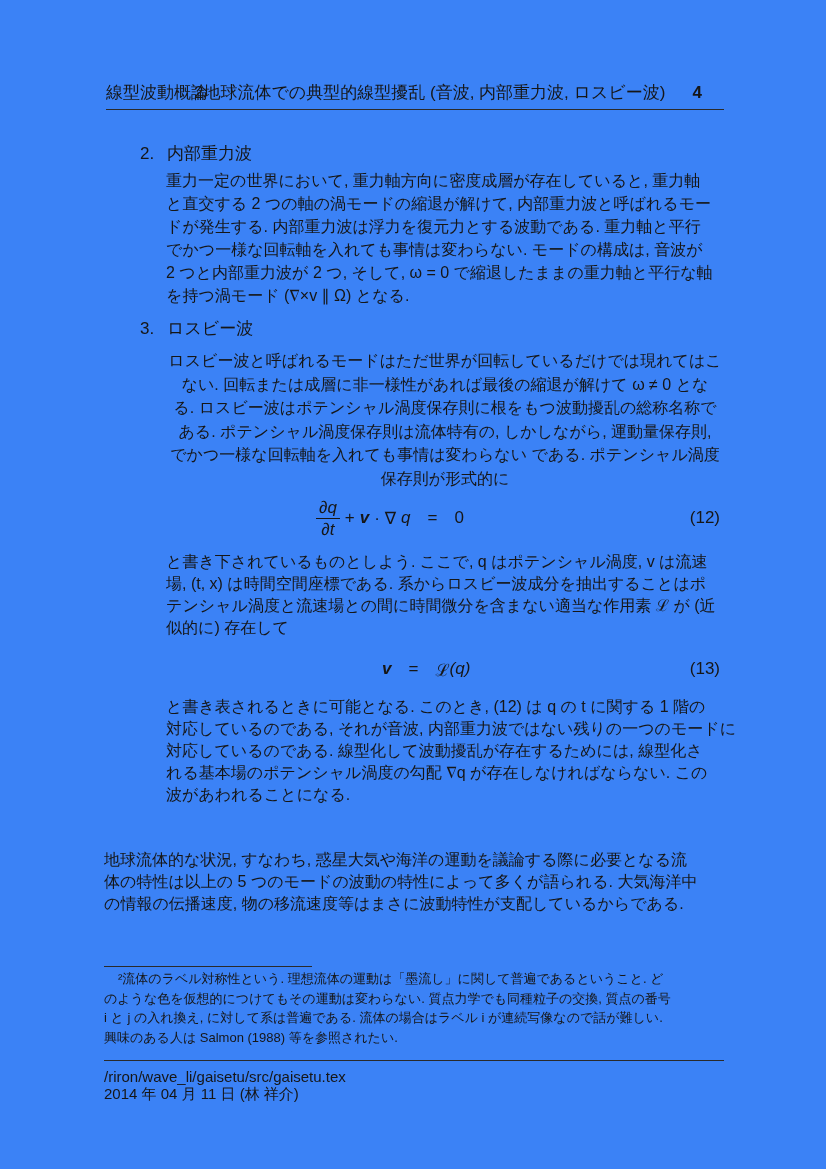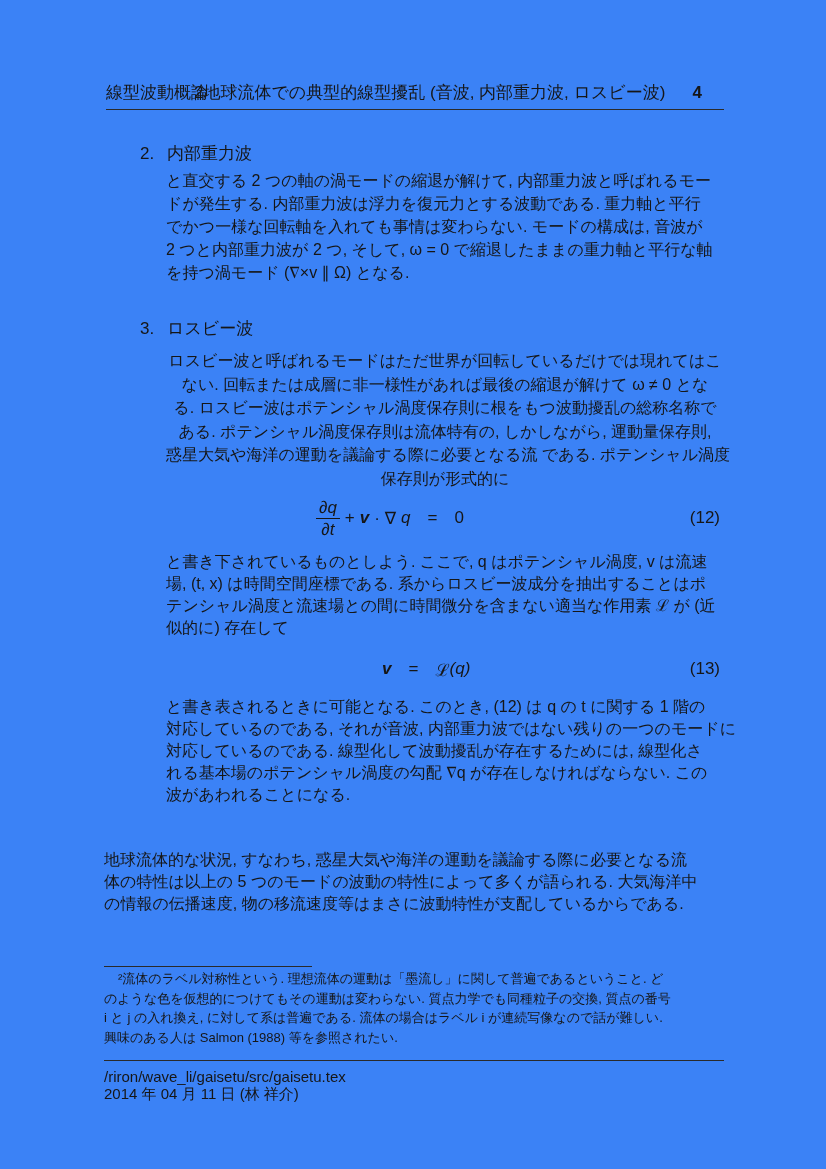--- a/index.html
+++ b/index.html
@@ -71,37 +71,38 @@
     <span class="course">線型波動概論</span>
     <span class="sect"><span>2</span><span>地球流体での典型的線型擾乱 (音波, 内部重力波, ロスビー波)</span></span>
     <span class="pageno">4</span>
   </div>
 
   <div class="item-head abs" style="left:140px;top:144px;">
     <span class="label">2.</span><span>内部重力波</span>
   </div>
 
   <div class="tblock lh23 abs" style="left:166px;top:169px;width:558px;">
+      <div class="line">重力一定の世界において, 重力軸方向に密度成層が存在していると, 重力軸</div>
       <div class="line">と直交する 2 つの軸の渦モードの縮退が解けて, 内部重力波と呼ばれるモー</div>
       <div class="line">ドが発生する. 内部重力波は浮力を復元力とする波動である. 重力軸と平行</div>
       <div class="line">でかつ一様な回転軸を入れても事情は変わらない. モードの構成は, 音波が</div>
       <div class="line">2 つと内部重力波が 2 つ, そして, ω = 0 で縮退したままの重力軸と平行な軸</div>
       <div class="line">を持つ渦モード (∇×v ∥ Ω) となる.</div>
     </div>
 
   <div class="item-head abs" style="left:140px;top:319px;">
     <span class="label">3.</span><span>ロスビー波</span>
   </div>
 
   <div class="tblock lh235 abs" style="left:166px;top:349px;width:558px;">
       <div class="line">ロスビー波と呼ばれるモードはただ世界が回転しているだけでは現れてはこ</div>
       <div class="line">ない. 回転または成層に非一様性があれば最後の縮退が解けて ω ≠ 0 とな</div>
       <div class="line">る. ロスビー波はポテンシャル渦度保存則に根をもつ波動擾乱の総称名称で</div>
       <div class="line">ある. ポテンシャル渦度保存則は流体特有の, しかしながら, 運動量保存則,</div>
-      <div class="line">惑星大気や海洋の運動を議論する際に必要となる流 である. ポテンシャル渦度</div>
+      <div class="line">でかつ一様な回転軸を入れても事情は変わらない である. ポテンシャル渦度</div>
       <div class="line">保存則が形式的に</div>
     </div>
 
   <div class="eq abs" style="left:104px;top:498px;width:620px;height:40px;">
     <div class="content" style="margin-left:212px;">
       <span class="frac">
         <span class="num mi">∂q</span>
         <span class="den mi">∂t</span>
       </span>
       <span class="plus">+</span>

